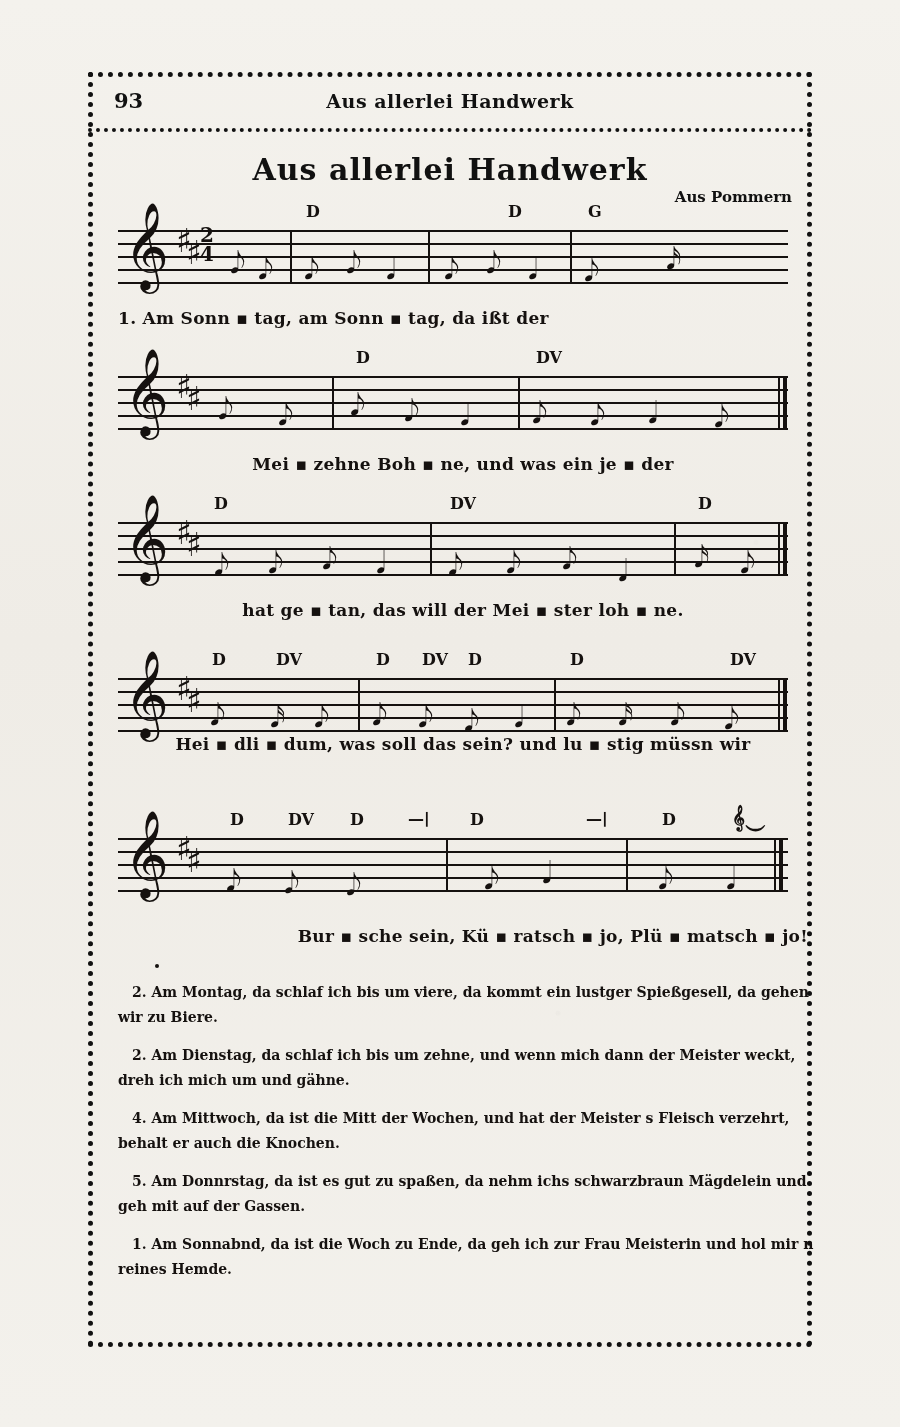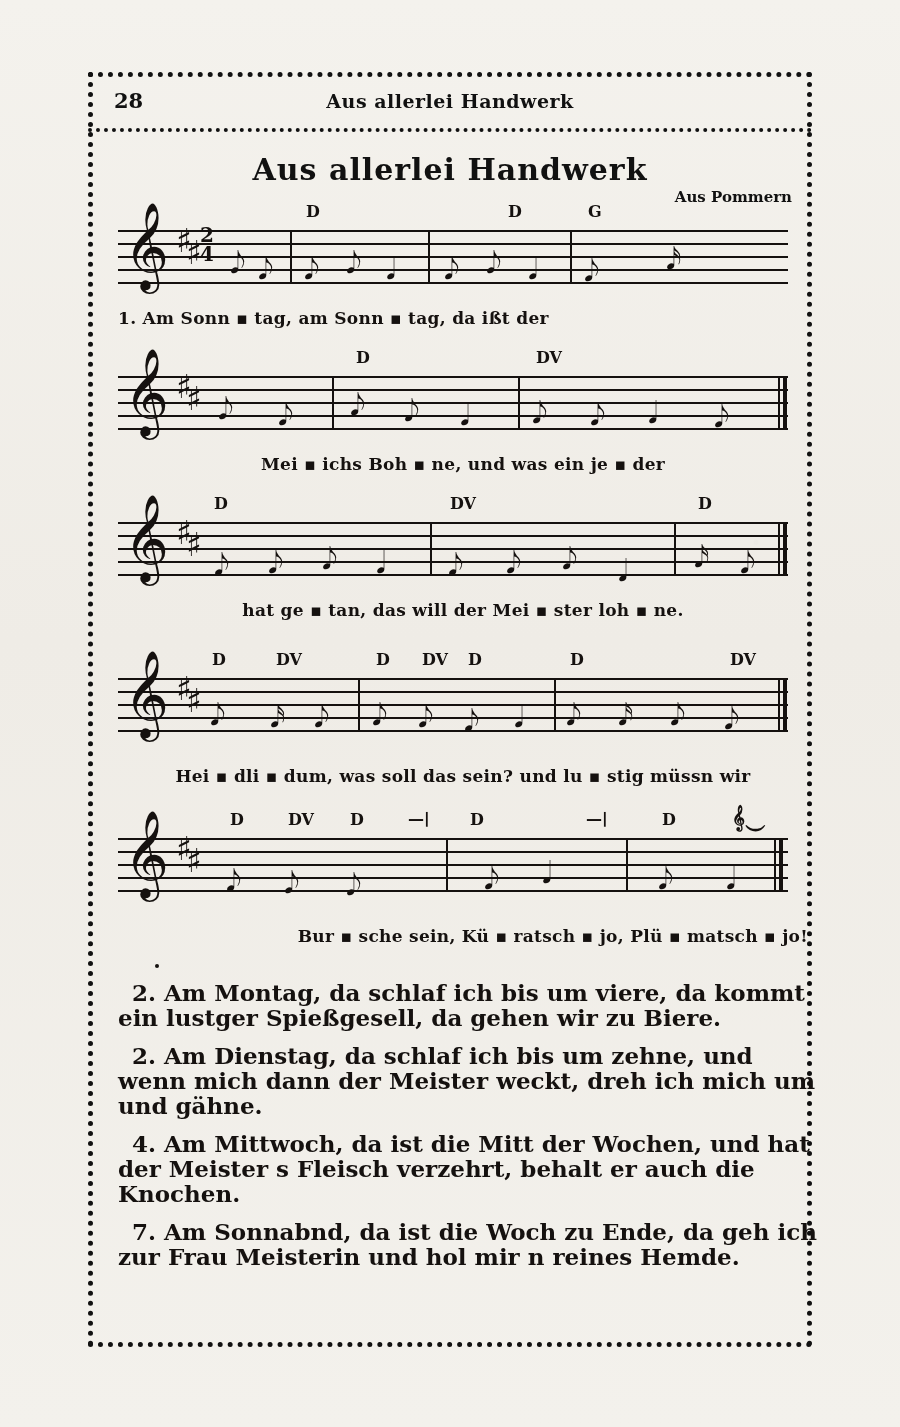--- a/index.html
+++ b/index.html
@@ -193,21 +193,21 @@
   
   #verses {
     position: absolute;
     left: 118px;
     top: 980px;
     width: 700px;
   }
   .verse {
     font-family: "DejaVu Serif", serif;
     font-weight: bold;
-    font-size: 23px;
+    font-size: 14px;
     line-height: 25px;
     color: #15110f;
     margin-bottom: 13px;
     text-indent: 14px;
   }
   .dot-mark {
     position: absolute;
     left: 155px;
     top: 964px;
     width: 4px;
@@ -219,21 +219,21 @@
 </head>
 <body>
 
 <div id="page">
 
   <div id="frame">
     <div id="frame-inner"></div>
   </div>
 
   <div id="header">
-    <div id="page-number">28</div>
+    <div id="page-number">93</div>
     <div id="running-title">Aus allerlei Handwerk</div>
   </div>
 
   <div id="song-title">Aus allerlei Handwerk</div>
   <div id="source-note">Aus Pommern</div>
 
   <div class="system" style="top:214px;">
     <div class="staff">
       <div class="line l1"></div>
       <div class="line l2"></div>
@@ -291,21 +291,21 @@
       <div class="note" style="left:342px; top:24px;">𝅘𝅥</div>
       <div class="barline" style="left:400px;"></div>
       <div class="chord" style="left:418px;">DV</div>
       <div class="note" style="left:414px; top:22px;">𝅘𝅥𝅮</div>
       <div class="note" style="left:472px; top:24px;">𝅘𝅥𝅮</div>
       <div class="note" style="left:530px; top:22px;">𝅘𝅥</div>
       <div class="note" style="left:596px; top:26px;">𝅘𝅥𝅮</div>
       <div class="endbar" style="left:660px;"></div>
     </div>
   </div>
-  <div class="lyricline" style="top:454px; text-align:center;">Mei ▪ ichs   Boh ▪ ne,   und   was   ein   je ▪ der</div>
+  <div class="lyricline" style="top:454px; text-align:center;">Mei ▪ zehne   Boh ▪ ne,   und   was   ein   je ▪ der</div>
 
   <div class="system" style="top:506px;">
     <div class="staff">
       <div class="line l1"></div>
       <div class="line l2"></div>
       <div class="line l3"></div>
       <div class="line l4"></div>
       <div class="line l5"></div>
 
       <div class="clef">𝄞</div>
@@ -360,21 +360,21 @@
       <div class="barline" style="left:436px;"></div>
       <div class="chord" style="left:452px;">D</div>
       <div class="note" style="left:448px; top:22px;">𝅘𝅥𝅮</div>
       <div class="note" style="left:500px; top:22px;">𝅘𝅥𝅯</div>
       <div class="note" style="left:552px; top:22px;">𝅘𝅥𝅮</div>
       <div class="chord" style="left:612px;">DV</div>
       <div class="note" style="left:606px; top:26px;">𝅘𝅥𝅮</div>
       <div class="endbar" style="left:660px;"></div>
     </div>
   </div>
-  <div class="lyricline" style="top:766px; text-align:center;">Hei ▪ dli ▪ dum, was  soll  das sein? und  lu ▪ stig müssn wir</div>
+  <div class="lyricline" style="top:734px; text-align:center;">Hei ▪ dli ▪ dum, was  soll  das sein? und  lu ▪ stig müssn wir</div>
 
   <div class="system" style="top:822px;">
     <div class="staff">
       <div class="line l1"></div>
       <div class="line l2"></div>
       <div class="line l3"></div>
       <div class="line l4"></div>
       <div class="line l5"></div>
 
       <div class="clef">𝄞</div>
@@ -402,16 +402,17 @@
     </div>
   </div>
   <div class="lyricline" style="top:926px; text-align:right;">Bur ▪ sche   sein,   Kü ▪ ratsch ▪ jo,   Plü ▪ matsch ▪ jo!</div>
 
   <div class="dot-mark"></div>
 
   <div id="verses">
     <div class="verse">2. Am Montag, da schlaf ich bis um viere, da kommt ein lustger Spießgesell, da gehen wir zu Biere.</div>
     <div class="verse">2. Am Dienstag, da schlaf ich bis um zehne, und wenn mich dann der Meister weckt, dreh ich mich um und gähne.</div>
     <div class="verse">4. Am Mittwoch, da ist die Mitt der Wochen, und hat der Meister s Fleisch verzehrt, behalt er auch die Knochen.</div>
-    <div class="verse">7. Am Sonnabnd, da ist die Woch zu Ende, da geh ich zur Frau Meisterin und hol mir n reines Hemde.</div>
+    <div class="verse">5. Am Donnrstag, da ist es gut zu spaßen, da nehm ichs schwarzbraun Mägdelein und geh mit auf der Gassen.</div>
+    <div class="verse">1. Am Sonnabnd, da ist die Woch zu Ende, da geh ich zur Frau Meisterin und hol mir n reines Hemde.</div>
   </div>
 
 </div>
 
 </body></html>

